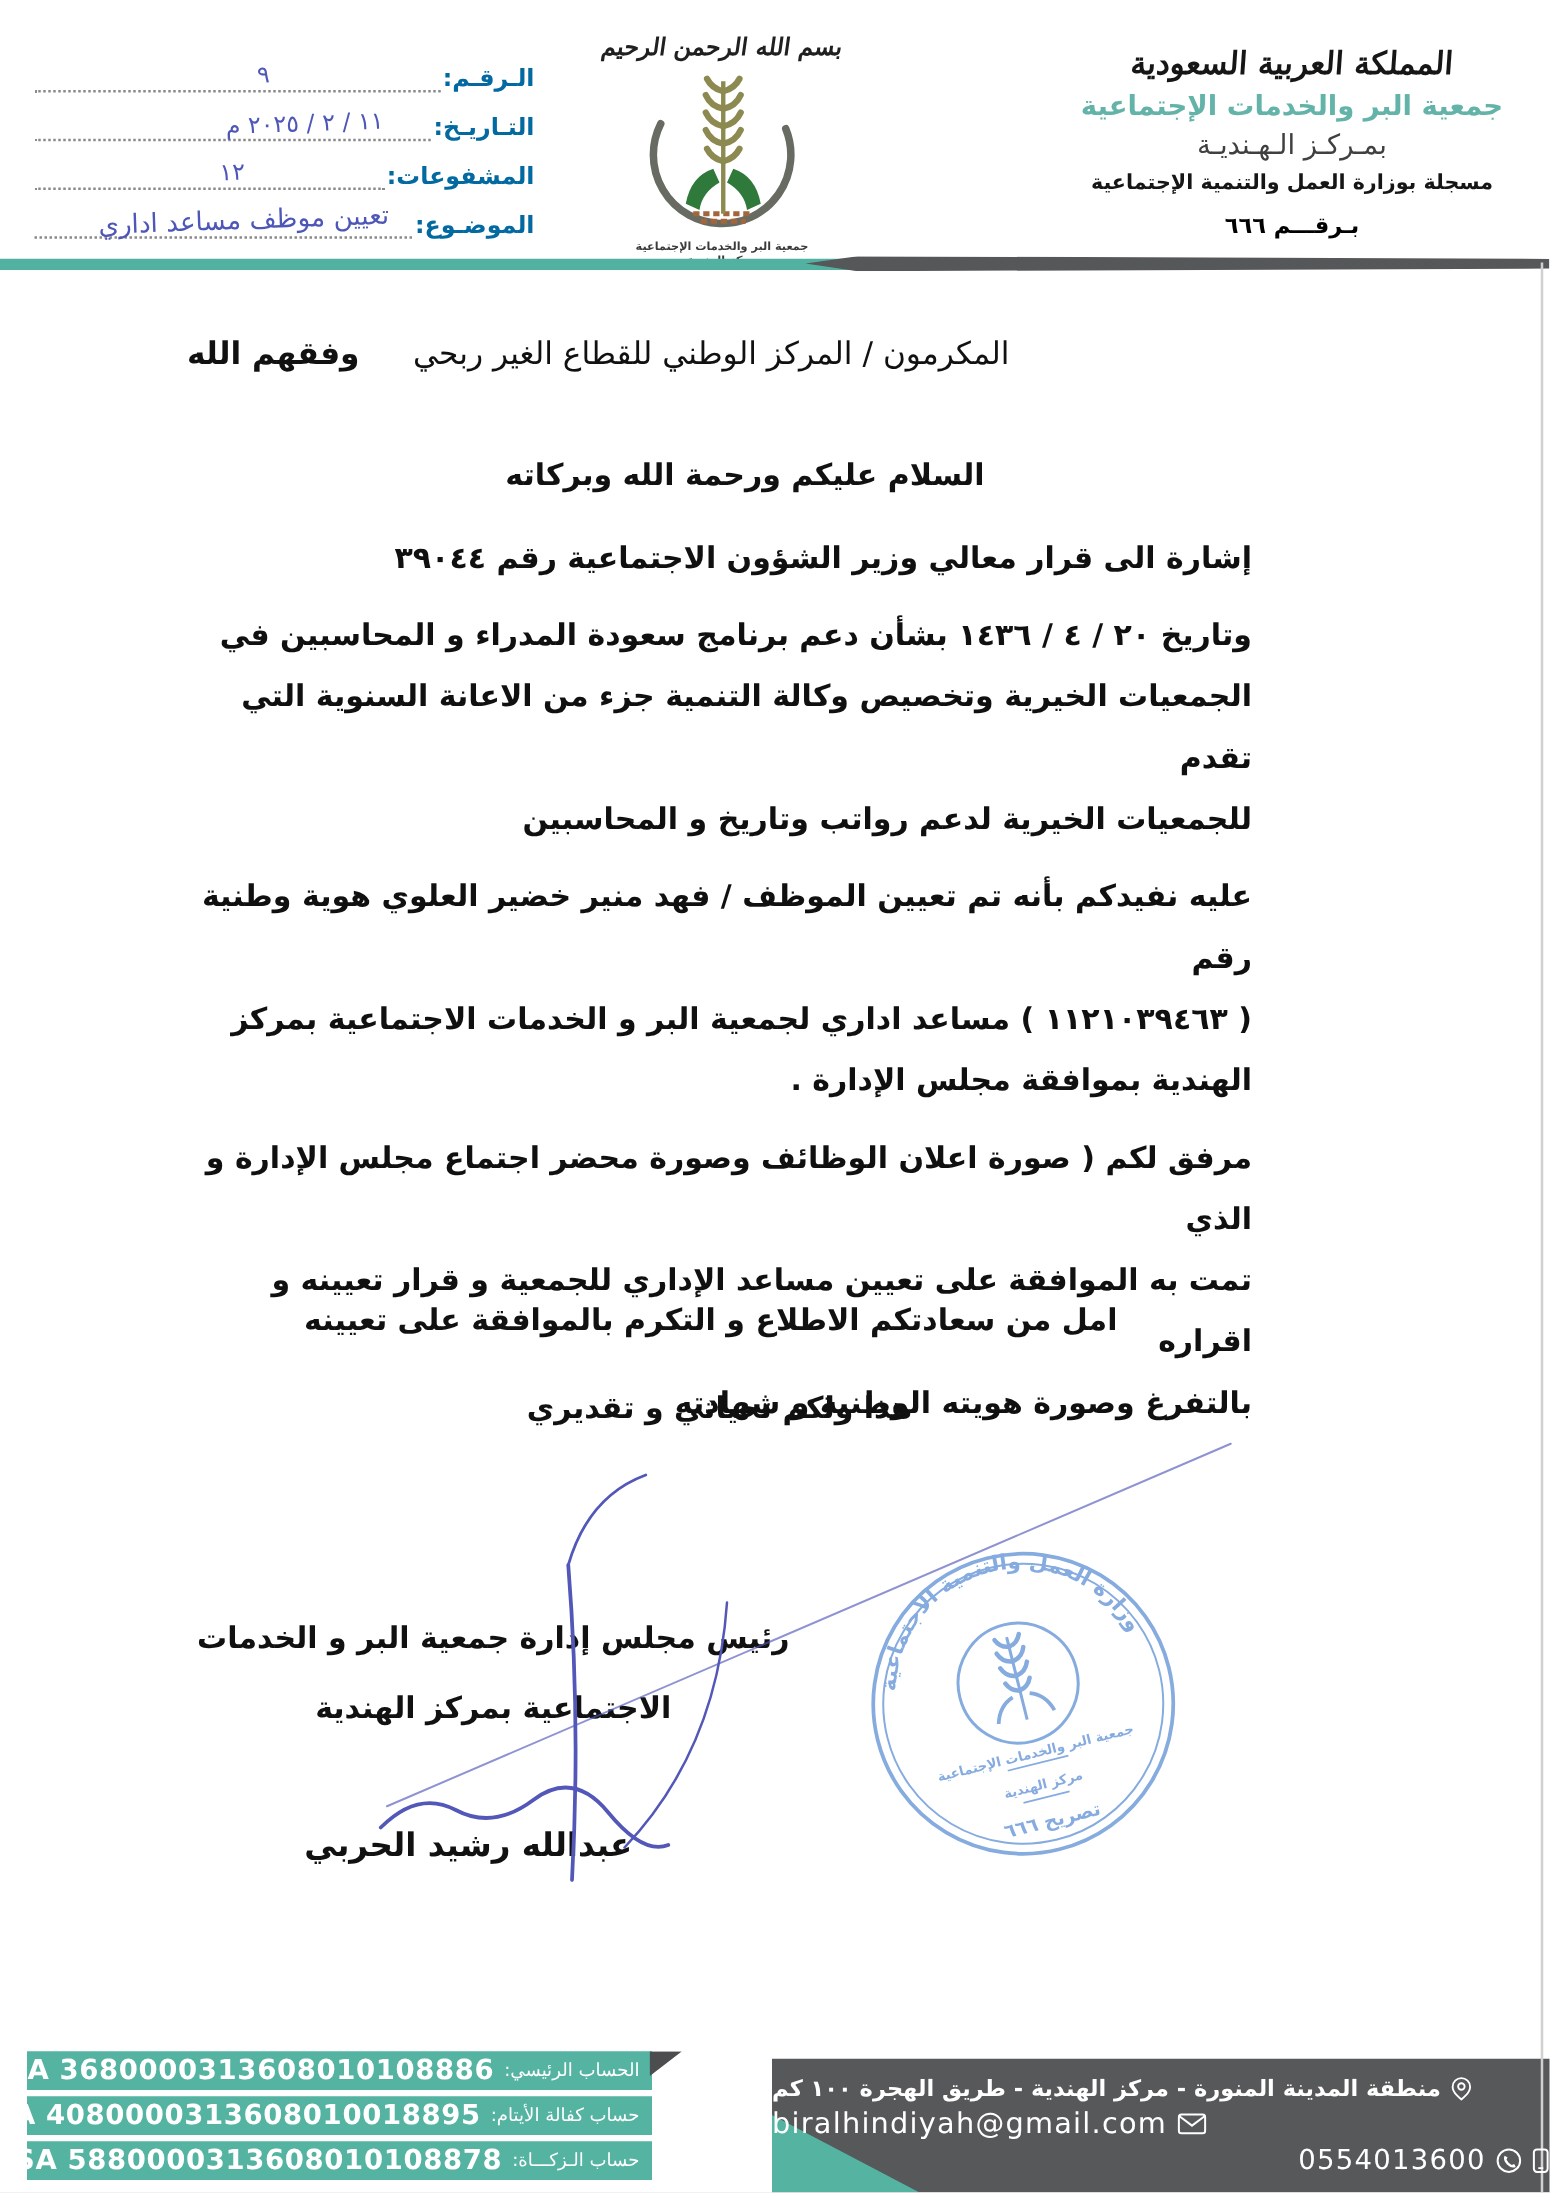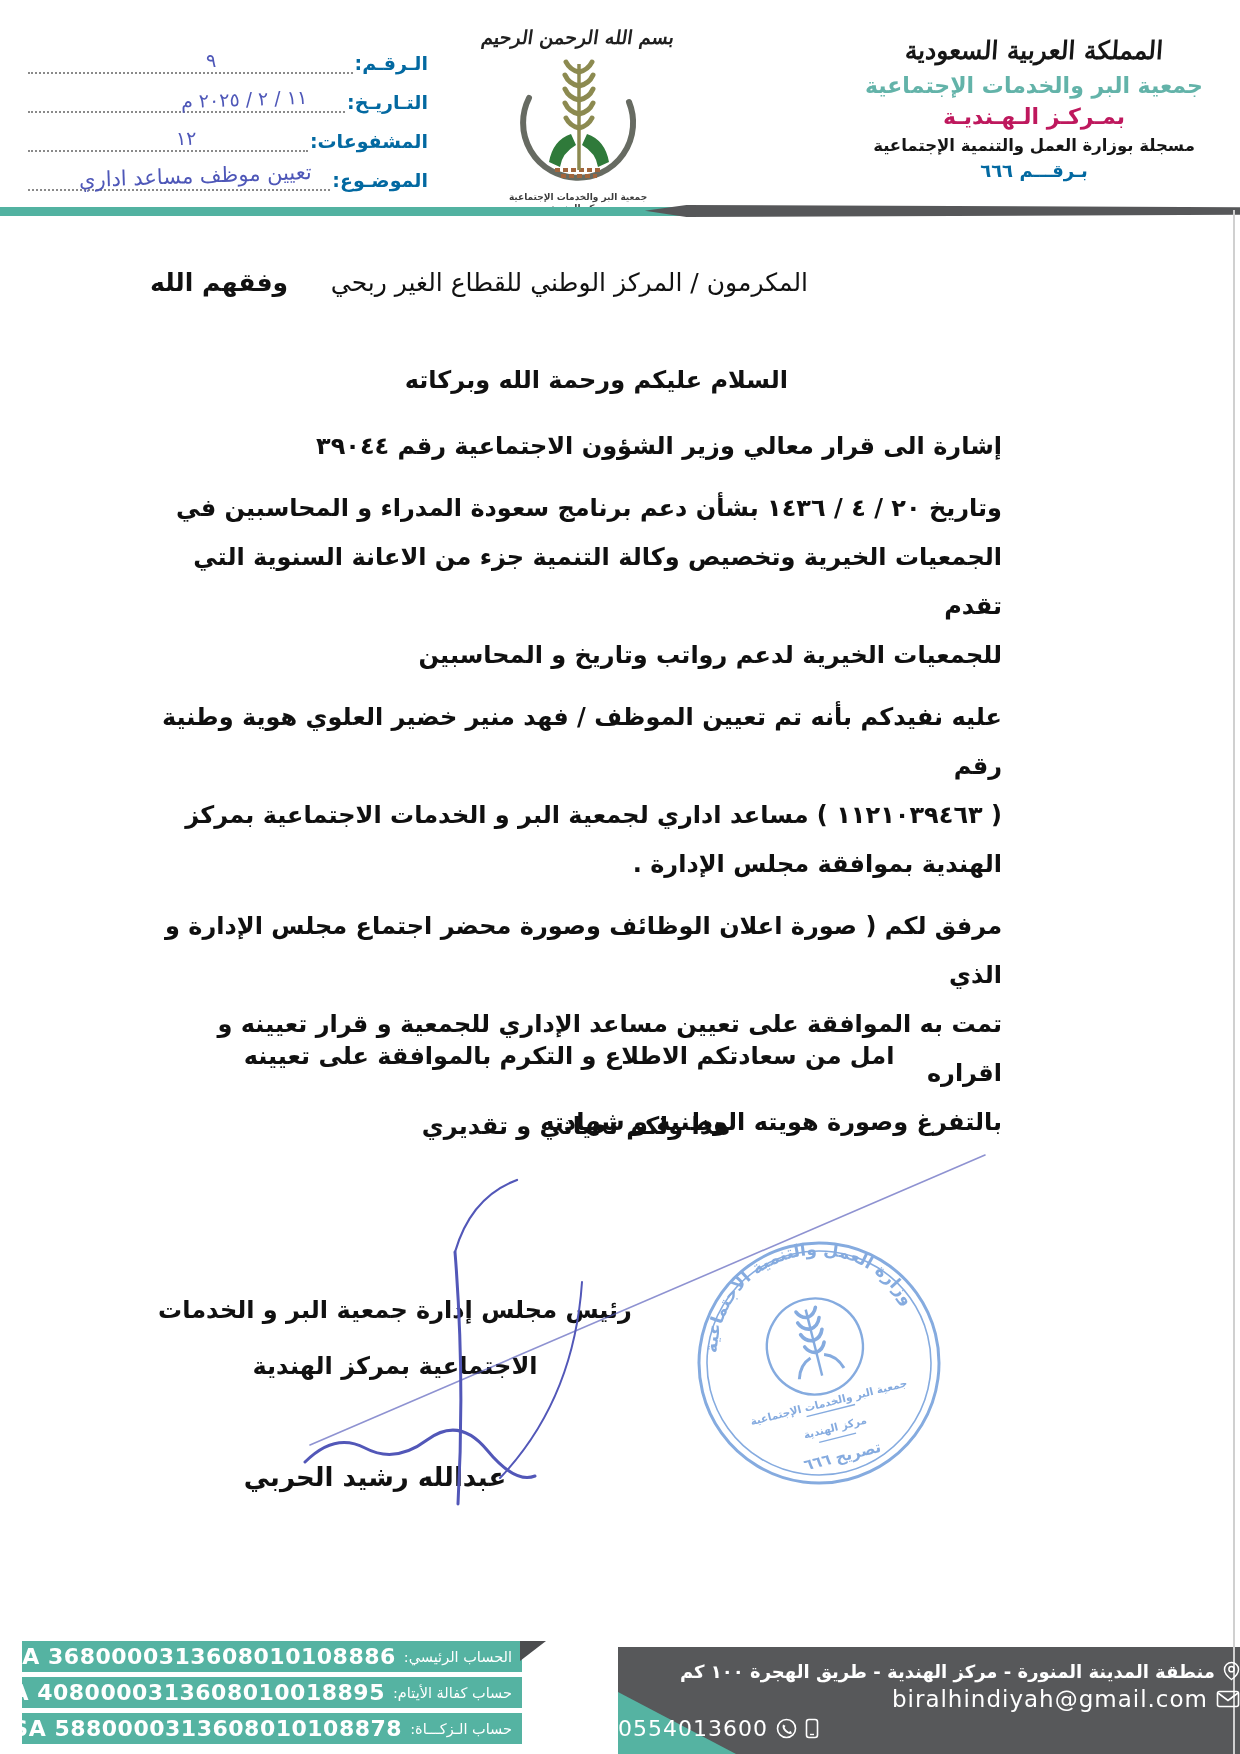--- a/index.html
+++ b/index.html
@@ -10,23 +10,23 @@
   
   .ref-fields{position:absolute;top:46px;left:28px;width:400px;direction:rtl;}
   .ref-row{display:flex;align-items:flex-end;margin-bottom:11px;}
   .ref-label{font-weight:700;font-size:19px;color:#0369a1;white-space:nowrap;}
   .ref-line{flex:1;border-bottom:2px dotted #8a8a8a;height:26px;position:relative;margin-right:2px;}
   .hand{position:absolute;bottom:1px;color:#4e57b8;font-size:19px;font-weight:400;transform:rotate(-2deg);white-space:nowrap;}
   
   .header-right{position:absolute;top:36px;right:36px;width:340px;text-align:center;direction:rtl;}
   .kingdom{font-family:"DejaVu Serif",serif;font-weight:700;font-size:25px;letter-spacing:1px;color:#161616;transform:skewX(-4deg);}
   .org-teal-1{color:#63b3a9;font-weight:700;font-size:22px;margin-top:8px;}
-  .org-teal-2{color:#be185d;font-weight:700;font-size:22px;letter-spacing:7px;margin-top:6px;}
+  .org-teal-2{color:#404040;font-weight:400;font-size:22px;letter-spacing:7px;margin-top:6px;}
   .registered{font-weight:700;font-size:16.5px;margin-top:7px;color:#161616;}
-  .reg-number{font-weight:700;font-size:18px;margin-top:5px;letter-spacing:2px;color:#0369a1;}
+  .reg-number{font-weight:700;font-size:18px;margin-top:15px;letter-spacing:2px;color:#000000;}
   
   .header-center{position:absolute;top:26px;left:448px;width:260px;text-align:center;}
   .basmala{font-family:"DejaVu Serif",serif;font-size:19px;font-weight:700;color:#202020;transform:skewX(-8deg);}
   .emblem{margin-top:2px;}
   .emblem-caption{font-size:9px;font-weight:700;color:#3c3c3c;line-height:11px;}
   
   .divider{position:absolute;top:205px;left:0;width:100%;height:14px;}
   .div-teal{position:absolute;left:0;top:2px;width:57%;height:9px;background:#52b2a1;}
   .div-gray{position:absolute;left:52%;right:0;top:0;height:12px;background:#565759;
             clip-path:polygon(0 48%,7% 0,100% 18%,100% 82%,7% 100%);}
@@ -52,21 +52,21 @@
   .bar-label{font-size:14.5px;font-weight:400;white-space:nowrap;margin-left:8px;}
   .bar-iban{flex:1;direction:ltr;text-align:center;font-size:22px;font-weight:700;letter-spacing:.5px;white-space:nowrap;}
   .rajhi{display:flex;align-items:center;gap:4px;direction:ltr;}
   .rajhi-text{font-size:6.5px;line-height:7.5px;text-align:left;white-space:nowrap;}
   .bar1-cap{position:absolute;right:-24px;top:0;width:26px;height:20px;background:#4c4d4f;
             clip-path:polygon(0 0,100% 0,0 100%);}
   .footer-contact{position:absolute;top:1647px;left:618px;right:0;bottom:0;background:#57585a;color:#fff;
                   display:flex;flex-direction:column;justify-content:center;gap:4px;direction:rtl;}
   .footer-contact::before{content:"";position:absolute;left:0;bottom:0;width:118px;height:62px;background:#55b3a2;
                   clip-path:polygon(0 0,100% 100%,0 100%);}
-  .contact-line{display:flex;align-items:center;justify-content:flex-start;gap:8px;z-index:1;}
+  .contact-line{display:flex;align-items:center;justify-content:flex-end;gap:8px;z-index:1;}
   .addr-text{font-size:18px;font-weight:700;font-family:"DejaVu Sans",sans-serif;}
   .email-text{font-size:23px;letter-spacing:1px;direction:ltr;}
   .phone-text{font-size:22px;letter-spacing:1px;direction:ltr;}
   .page-edge{position:absolute;top:210px;bottom:0;right:5px;width:2px;background:#d0d0d0;}
   svg{display:block;}
 </style>
 </head>
 <body>
 
 <div class="page">

